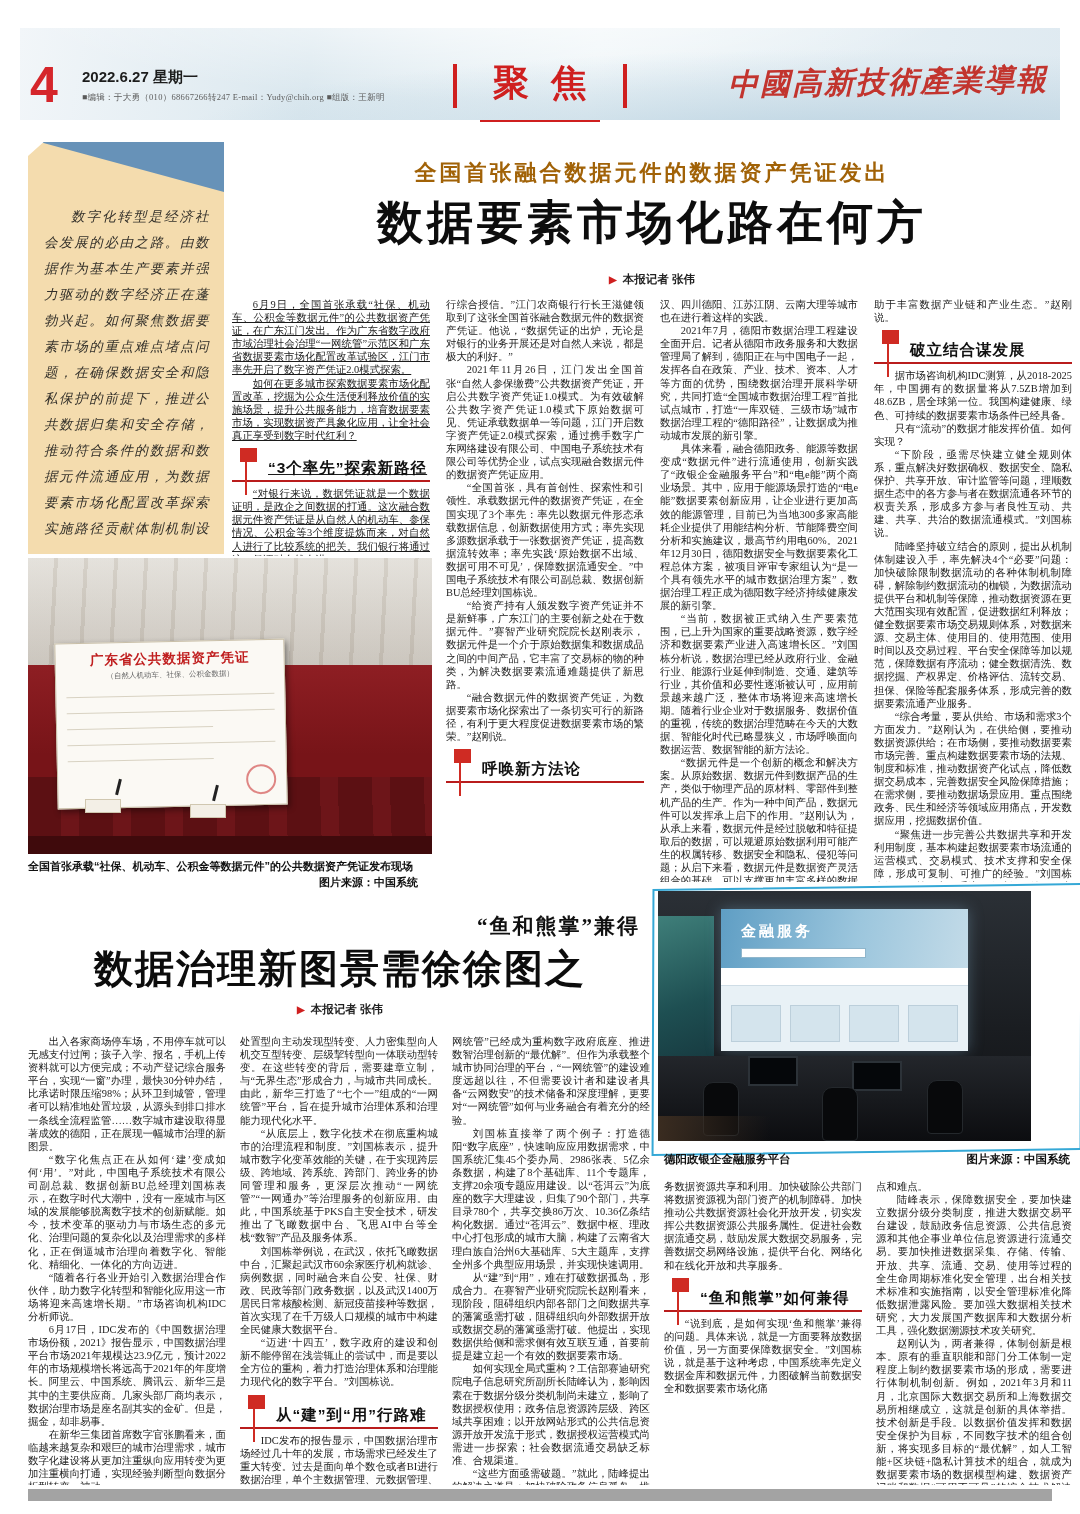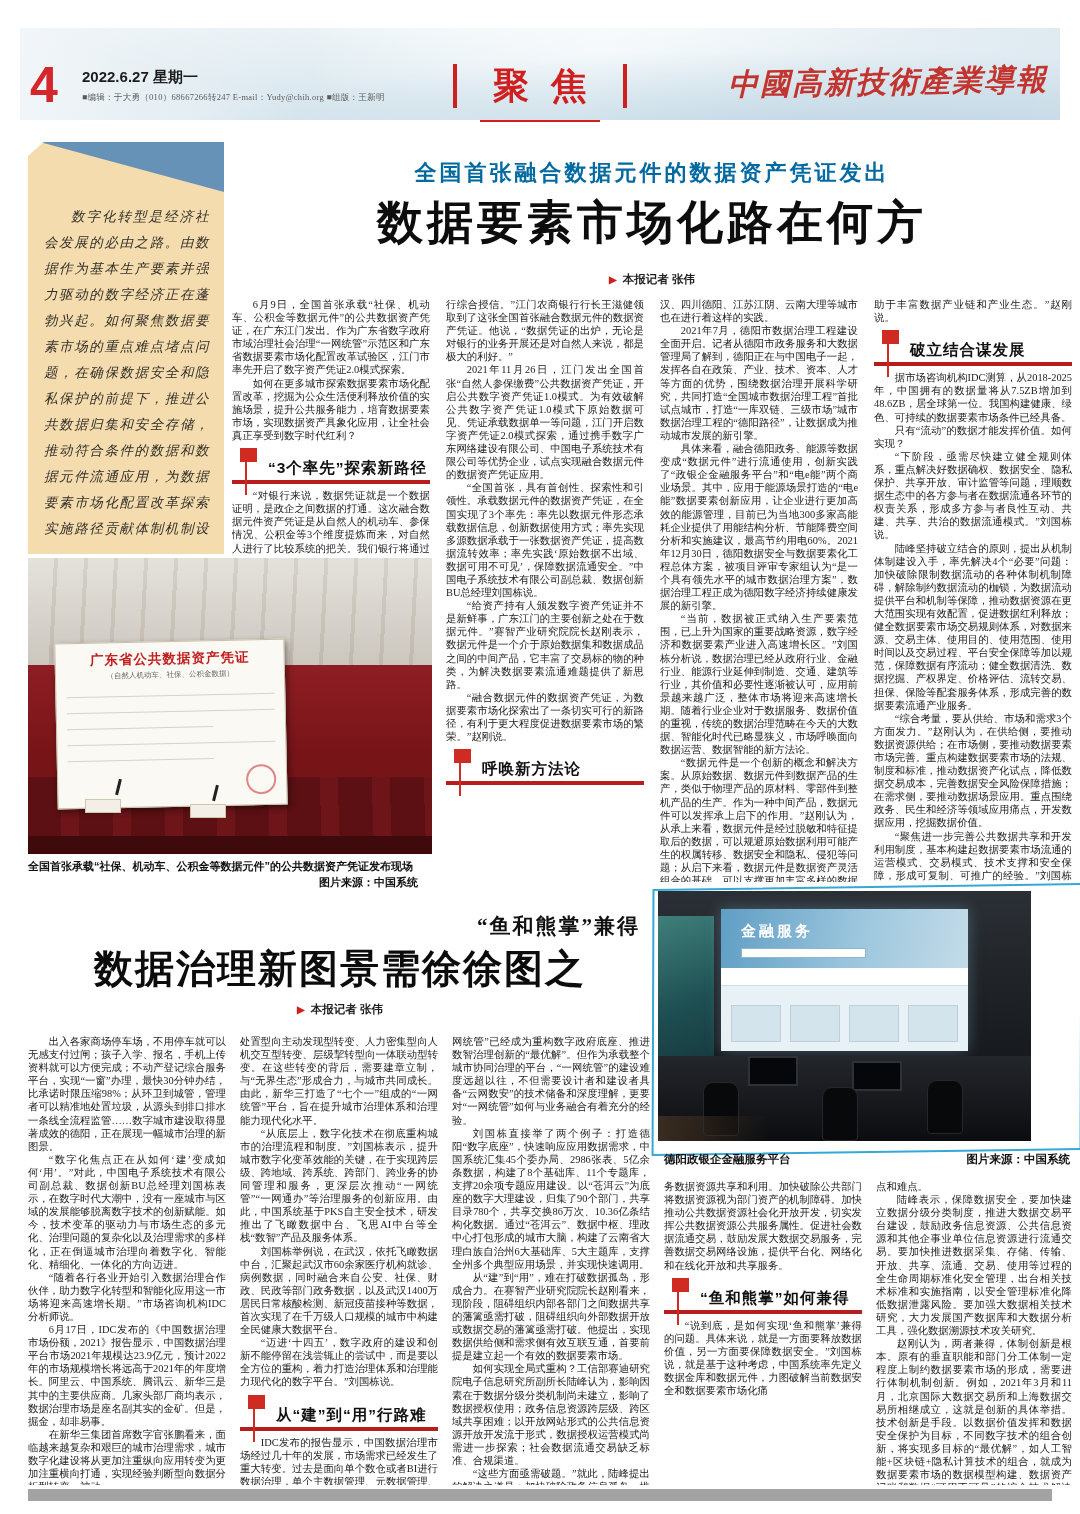--- a/index.html
+++ b/index.html
@@ -11,55 +11,55 @@
       radial-gradient(ellipse at 78% 130%, rgba(168,198,216,.75), transparent 58%),
       radial-gradient(ellipse at 45% -40%, rgba(255,255,255,.9), transparent 60%),
       linear-gradient(100deg,#f2f6f9 0%,#dbe8ef 28%,#eef5f8 55%,#dfeaf1 100%);}
   .pageno{position:absolute;left:10px;top:32px;font-family:"Liberation Sans",sans-serif;
     font-size:50px;font-weight:bold;color:#d5262b;line-height:1;}
   .dateline{position:absolute;left:62px;top:40px;font-family:"Liberation Sans",sans-serif;
     font-size:15px;font-weight:bold;color:#1c1c1c;}
   .editorline{position:absolute;left:62px;top:64px;font-size:8.5px;color:#5a5a5a;letter-spacing:.3px;}
   .focus-wrap{position:absolute;left:0;right:0;top:36px;display:flex;justify-content:center;align-items:center;gap:14px;}
   .focus-bar{width:4px;height:44px;background:#cf1f1f;}
-  .focus-text{font-family:Liberation Serif, serif;font-size:36px;font-weight:900;color:#cf1f1f;
+  .focus-text{font-family:Liberation Mono, monospace;font-size:36px;font-weight:900;color:#cf1f1f;
     letter-spacing:22px;padding-left:22px;line-height:1;text-align:center;}
   .focus-underline{position:absolute;left:0;right:0;top:92px;display:flex;justify-content:center;}
   .focus-underline span{display:block;width:120px;height:2px;background:#cf1f1f;}
   .masthead-name{position:absolute;right:12px;top:34px;font-family:"Liberation Serif",serif;
     font-size:30px;font-weight:bold;font-style:italic;color:#c2342e;letter-spacing:2px;
     transform:rotate(-1deg);}
   
   .intro-box{position:absolute;left:28px;top:142px;width:196px;height:412px;background:#f4dcae;}
   .intro-box .wedge{position:absolute;left:0;top:0;width:100%;height:50px;background:#6792b8;
     clip-path:polygon(6% 0,100% 0,100% 100%);}
   .intro-box .wedge2{position:absolute;left:0;top:0;width:100%;height:14px;background:#ffffff;
     clip-path:polygon(0 0,8% 0,0 100%);}
   .intro-text{position:absolute;left:16px;right:14px;top:62px;bottom:10px;overflow:hidden;
     font-size:13.5px;line-height:26px;color:#33302a;text-align:justify;text-indent:2em;
     font-style:italic;letter-spacing:1.5px;}
   
   .a1-kicker{position:absolute;left:232px;top:158px;width:840px;text-align:center;
-    font-family:"Liberation Sans",sans-serif;font-size:22px;font-weight:600;color:#0369a1;letter-spacing:3px;}
+    font-family:"Liberation Sans",sans-serif;font-size:22px;font-weight:600;color:#a16207;letter-spacing:3px;}
   .a1-title{position:absolute;left:232px;top:192px;width:840px;text-align:center;
     font-family:"Liberation Sans",sans-serif;font-size:46px;font-weight:900;color:#0d0d0d;letter-spacing:4px;}
   .byline{display:flex;justify-content:center;align-items:center;gap:6px;
     font-family:"Liberation Sans",sans-serif;font-size:11.5px;font-weight:bold;color:#222;}
   .byline .tri{color:#cf1f1f;font-size:10px;}
   #a1-byline{position:absolute;left:232px;top:272px;width:840px;}
   
   .col{position:absolute;overflow:hidden;font-size:10.4px;line-height:13.1px;text-align:justify;color:#1c1c1c;}
   .para{text-indent:2em;margin:0;}
   .para.cont{text-indent:0;}
   .col-subhead{position:relative;margin:6px 0 5px 0;padding:13px 0 6px 36px;
-    border-bottom:4px solid #b91c1c;font-family:"Liberation Sans",sans-serif;
+    border-bottom:2px solid #b91c1c;font-family:"Liberation Sans",sans-serif;
     font-size:15.5px;font-weight:bold;color:#111;text-indent:0;letter-spacing:1px;}
   .col-subhead::before{content:'';position:absolute;left:8px;top:0;width:17px;height:14px;background:#cf2b23;}
   .col-subhead::after{content:'';position:absolute;left:13px;top:13px;width:2px;height:34px;background:#cf2b23;}
-  #a1-col1{left:232px;top:298px;width:198px;height:258px;}
+  #a1-col1{left:232px;top:298px;width:198px;height:258px;text-decoration:underline;}
   #a1-col2{left:446px;top:298px;width:198px;height:584px;}
   #a1-col3{left:660px;top:298px;width:198px;height:584px;}
   #a1-col4{left:874px;top:298px;width:198px;height:584px;}
   
   .photo1{position:absolute;left:28px;top:558px;width:404px;height:296px;overflow:hidden;background:#7d1b1f;}
   .p1-ceiling{position:absolute;left:0;top:0;width:100%;height:36%;
     background:repeating-linear-gradient(93deg,#efedea 0 26px,#e0dcd6 26px 30px),linear-gradient(#f4f3f0,#d9d5cf);
     background-blend-mode:multiply;}
   .p1-backdrop{position:absolute;left:0;top:36%;width:100%;height:38%;
     background:linear-gradient(180deg,#8e1e23,#771418 80%);}

